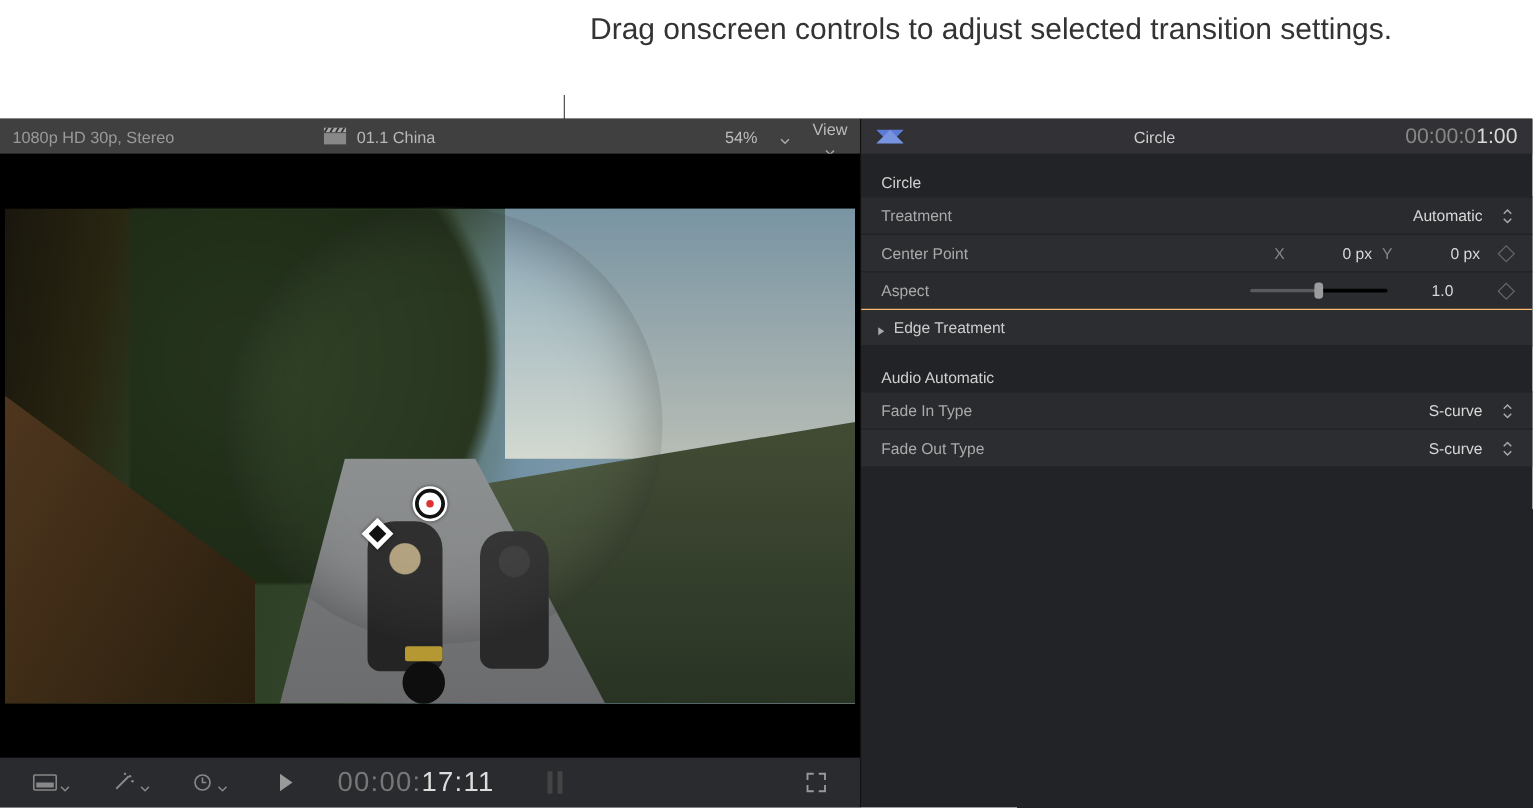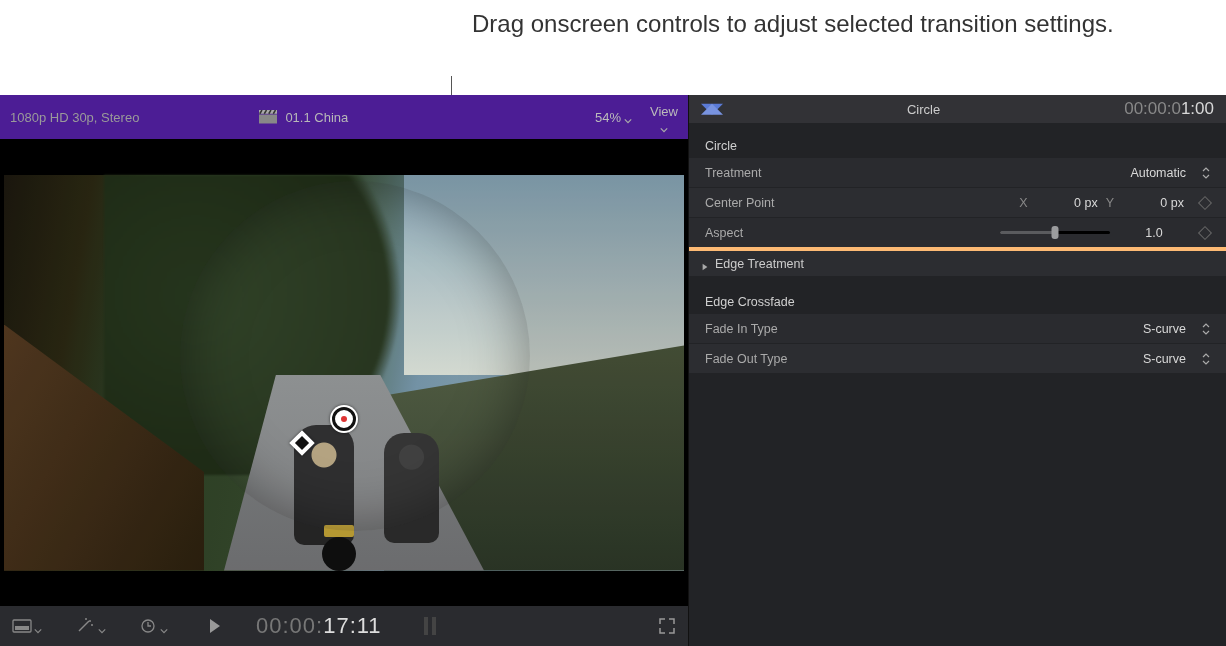--- a/index.html
+++ b/index.html
@@ -6,27 +6,27 @@
     body { background: #fff; width: 1226px; height: 646px; position: relative; overflow: hidden; }
 
     .callout { position: absolute; top: 8px; left: 472px; font-size: 24px; color: #333; line-height: 1.35; }
     .callout-line { position: absolute; top: 76px; left: 451px; width: 1px; height: 285px; background: #555; }
 
     .app { position: absolute; top: 95px; left: 0; width: 1226px; height: 551px; background: #25262a; display: flex; color: #ccc; }
     .left { width: 689px; height: 100%; background: #202024; display: flex; flex-direction: column; border-right: 1px solid #111; }
     .right { flex: 1; height: 100%; background: #222326; display: flex; flex-direction: column; }
 
     
-    .viewer-header { height: 44px; background: #4c1d95; display: flex; align-items: center; padding: 0 10px; font-size: 13px; color: #b8b8b8; }
+    .viewer-header { height: 28px; background: #404040; display: flex; align-items: center; padding: 0 10px; font-size: 13px; color: #b8b8b8; }
     .vh-format { flex: 0 0 auto; color: #9a9a9a; }
     .vh-spacer1 { flex: 0 0 120px; }
     .vh-clip { display: flex; align-items: center; gap: 8px; }
     .clapper { width: 18px; height: 14px; }
     .vh-flex { flex: 1; }
-    .vh-zoom { display: flex; align-items: center; gap: 3px; color: #bbb; cursor: default; margin-right: 18px;}
+    .vh-zoom { display: flex; align-items: center; gap: 18px; color: #bbb; cursor: default; margin-right: 18px;}
     .vh-view { display: flex; align-items: center; gap: 3px; color: #bbb; cursor: default; flex-direction: column;}
     .chev { width: 8px; height: 8px; }
 
     
     .viewer-body { flex: 1; background: #000; position: relative; display: flex; align-items: center; justify-content: center; overflow: hidden; }
     .video-placeholder { position: relative; width: 680px; height: 396px; background: linear-gradient(100deg,#1e1a10 0%,#2e2b14 12%,#2f4226 20%,#3a5030 45%,#6f8fa3 60%,#9fb4b7 100%); }
     .trees { position:absolute; left:100px; top:0; width:300px; height:300px; background: radial-gradient(circle at 30% 40%, #2b3d21 0%, #223019 70%, rgba(0,0,0,0) 75%); filter: blur(1px); }
     .hill-left { position: absolute; left:0; top:150px; width:200px; height:246px; background: linear-gradient(120deg,#5a3e23,#2f2310); clip-path: polygon(0 0,100% 60%,100% 100%,0 100%); }
     .road { position:absolute; left:220px; top:200px; width:260px; height:196px; background: linear-gradient(#8a8d8e,#7b7c7e); clip-path: polygon(20% 0,60% 0,100% 100%,0 100%); }
     .sky { position:absolute; right:0; top:0; width:280px; height:200px; background: linear-gradient(#8aa9ba 0%,#d2d8cf 100%); }
@@ -40,21 +40,21 @@
     
     .circle-mask { position: absolute; left: 180px; top: 42px; width: 350px; height: 350px; border-radius: 50%; box-shadow: 0 0 0 9999px rgba(0,0,0,0.12); background: rgba(255,255,255,0.0);}
     .circle-mask .dim { position:absolute; inset:0; border-radius:50%; box-shadow: inset 0 0 60px rgba(0,0,0,0.4); background: rgba(255,255,255,0.03);}
     .center-handle { position: absolute; left: 330px; top: 266px; width: 28px; height: 28px; border-radius: 50%; background: #fff; display:flex; align-items:center; justify-content:center; box-shadow: 0 0 3px rgba(0,0,0,0.6); cursor: move;}
     .center-handle::before { content:""; width: 18px; height: 18px; border: 3px solid #111; border-radius:50%; }
     .center-handle::after { content:""; position:absolute; width:6px; height:6px; border-radius:50%; background:#d33;}
     .aspect-handle { position:absolute; left:293px; top:295px; width:18px; height:18px; transform: rotate(45deg); background:#fff; box-shadow: 0 0 3px rgba(0,0,0,0.6); cursor: move;}
     .aspect-handle::after { content:""; position:absolute; inset:4px; background:#111; transform: rotate(0); }
 
     
-    .viewer-footer { height: 40px; background: #2a2b2f; display: flex; align-items: center; padding: 0 12px; gap: 34px; font-size: 14px; color: #9a9a9a; }
+    .viewer-footer { height: 40px; background: #2a2b2f; display: flex; align-items: center; padding: 0 26px; gap: 34px; font-size: 14px; color: #9a9a9a; }
     .footer-btn { display:flex; align-items:center; cursor:default;}
     .tc { font-family: "Helvetica Neue", Arial, sans-serif; font-size: 22px; letter-spacing: 1px; color: #777; }
     .tc .em { color: #ddd; }
     .loop { margin-left: 6px; color:#555;}
     .fs-btn { margin-left:auto; }
 
     
     .insp-header { height: 28px; background: #323236; display:flex; align-items:center; padding: 0 12px; font-size:13px;}
     .trans-icon { width: 22px; height: 16px; display:inline-block;}
     .insp-title { flex:1; text-align:center; color:#ccc;}
@@ -69,21 +69,21 @@
     .popup { display:inline-flex; align-items:center; gap:16px; color:#d8d8d8; cursor:default;}
     .sort-icon { width:8px; height:12px; display:inline-block;}
     .xy { display:flex; align-items:center; gap:8px; font-size:12.5px;}
     .xylabel { color:#888;}
     .pxbox { width:62px; text-align:right; color:#d8d8d8;}
     .kf { width:10px; height:10px; transform:rotate(45deg); border:1px solid #666; margin-left:10px;}
     .slider { position:relative; width:110px; height:3px; background:#000; border-radius:2px; margin-right:8px;}
     .slider::before { content:""; position:absolute; left:0; top:0; width:50%; height:100%; background:#5a5b5e; border-radius:2px;}
     .slider .knob { position:absolute; left:50%; top:-5px; width:7px; height:13px; border-radius:3px; background:#9b9c9e; transform:translateX(-50%);}
     .numbox { width:60px; text-align:center; color:#d8d8d8;}
-    .disc-row { display:flex; align-items:center; height:30px; padding:0 12px; background:#2c2d31; border-top:4px solid #fdba74; border-bottom:1px solid #222326; color:#ccc; font-size:12.5px; cursor:default;}
+    .disc-row { display:flex; align-items:center; height:30px; padding:0 12px; background:#2c2d31; border-top:1px solid #fdba74; border-bottom:1px solid #222326; color:#ccc; font-size:12.5px; cursor:default;}
     .tri { width:8px; height:8px; display:inline-block; margin-right:6px;}
     .gap { height: 10px; }
   </style>
 </head>
 <body>
 
 <div class="callout">Drag onscreen controls to adjust selected transition settings.</div>
 <div class="callout-line"></div>
 
 <div class="app">
@@ -248,21 +248,21 @@
       </div>
 
       <div class="disc-row">
         <span class="tri"><svg viewBox="0 0 10 10">
               <path d="M2 1 L8 5 L2 9 Z" fill="#aaa"></path>
             </svg></span>
         <span>Edge Treatment</span>
       </div>
 
       <div class="gap"></div>
-      <div class="insp-section">Edge Crossfade</div>
+      <div class="insp-section">Audio Automatic</div>
 
       <div class="insp-row">
         <span class="label">Fade In Type</span>
         <span class="value">
           <span class="popup">
             <span>S-curve</span>
             <span class="sort-icon"><svg viewBox="0 0 8 12">
                   <path d="M1 4 L4 1 L7 4 M1 8 L4 11 L7 8" stroke="#aaa" stroke-width="1.2" fill="none"></path>
                 </svg></span>
           </span>

